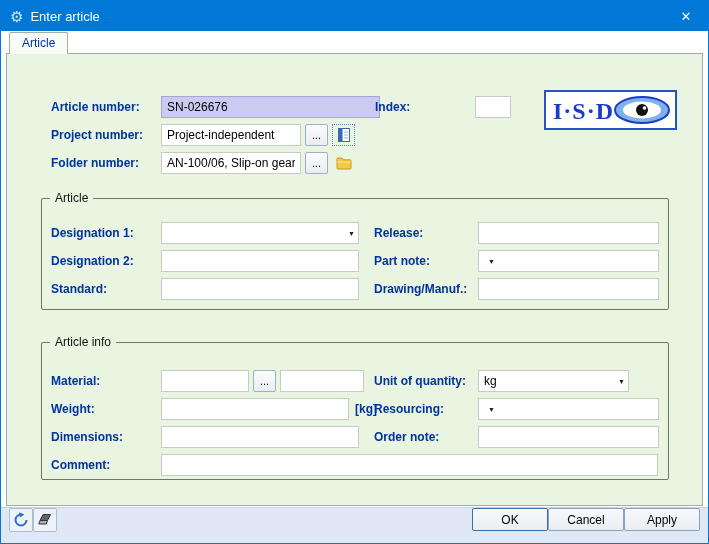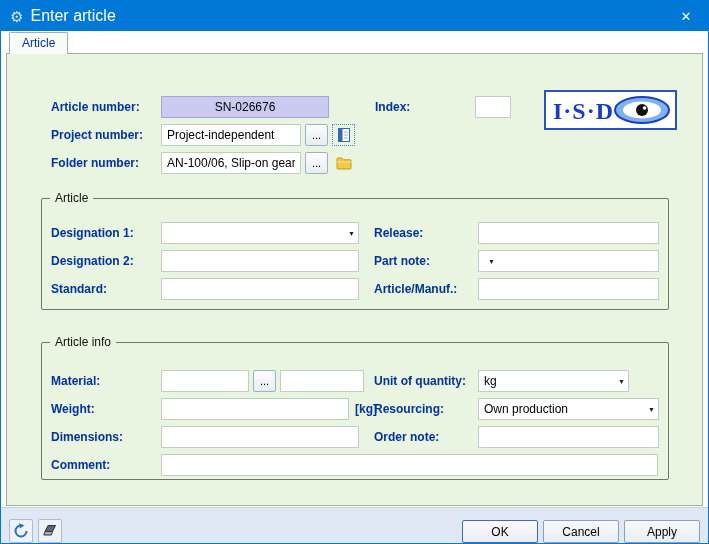--- a/index.html
+++ b/index.html
@@ -4,21 +4,21 @@
 <style>
   * { box-sizing: border-box; margin: 0; padding: 0; }
   body { font-family: "Liberation Sans", sans-serif; background: #f0f0f0; }
   .dialog { position: relative; width: 709px; height: 544px; background: #fff;
             border: 1px solid #0078d7; display: flex; flex-direction: column; font-size: 12px; }
 
   
   .titlebar { flex: 0 0 30px; background: #0078d7; color: #fff; display: flex;
               align-items: center; padding-left: 9px; gap: 7px; }
   .titlebar .gear { font-size: 15px; color: #cfe6fb; line-height: 1; }
-  .titlebar .title { font-size: 16px; }
+  .titlebar .title { font-size: 13px; }
   .close-btn { margin-left: auto; width: 44px; height: 30px; display: flex; align-items: center;
                justify-content: center; color: #fff; font-size: 13px; cursor: default; }
 
   
   .tabstrip { flex: 0 0 22px; background: #fff; position: relative; z-index: 3; padding-left: 8px; }
   .tab { display: inline-block; position: relative; top: 1px; height: 22px; line-height: 20px;
          padding: 0 12px; background: #f8fcf6; border: 1px solid #a0b0a0; border-bottom: none;
          color: #0033a0; border-radius: 2px 2px 0 0; }
 
   
@@ -45,21 +45,21 @@
   .rowbtn.dotted { outline: 1px dotted #4a86d8; outline-offset: -1px; }
 
   .grp { position: absolute; border: 1px solid #6a786a; border-radius: 2px; }
   .legend { position: absolute; top: -8px; left: 8px; background: #e9f5e0; padding: 0 5px;
             font-size: 12px; color: #111; line-height: 14px; }
 
   .logo { position: absolute; width: 133px; height: 40px; }
 
   
   .footer { flex: 0 0 36px; background: #dfe8f4; border-top: 1px solid #c5d3e8; display: flex;
-            align-items: flex-end; padding: 0 8px; gap: 5px; }
+            align-items: flex-start; padding: 0 8px; }
   .tool { width: 24px; height: 24px; border: 1px solid #aebdd2; background: #eef3fa; border-radius: 2px;
           display: flex; align-items: center; justify-content: center; }
   .btn { width: 76px; height: 23px; border: 1px solid #8ba0bc; border-radius: 2px;
          background: linear-gradient(#f8f9fb, #e9edf3); font-family: inherit; font-size: 12px; color: #000; }
   .btn.default { border-color: #3a6ea5; }
   .icn { display: flex; align-items: center; }
 </style>
 </head>
 <body>
 
@@ -71,21 +71,21 @@
     <span class="close-btn">✕</span>
   </div>
 
   <div class="tabstrip">
     <div class="tab">Article</div>
   </div>
 
   <div class="panel">
 
     <span class="lbl" style="left:44px;top:46px">Article number:</span>
-    <input class="fld lav" style="left: 154px; top: 42px; width: 168px; text-align: center;" value="SN-026676">
+    <input class="fld lav" style="left: 154px; top: 42px; width: 219px;" value="SN-026676">
     <span class="lbl" style="left:368px;top:46px">Index:</span>
     <input class="fld" style="left: 468px; top: 42px; width: 36px;" value="">
 
     <div class="logo" style="left:537px;top:36px">
       <svg viewBox="0 0 133 40" width="133" height="40">
         <rect x="1" y="1" width="131" height="38" fill="#ffffff" stroke="#2a52c0" stroke-width="2"></rect>
         <text x="9" y="29" font-size="24" font-weight="bold" letter-spacing="1" font-family="Liberation Serif, serif" fill="#1a3cc8">I·S·D</text>
         <ellipse cx="98" cy="20" rx="27" ry="13" fill="#7fb2e8" stroke="#1a3cc8" stroke-width="2"></ellipse>
         <ellipse cx="98" cy="20" rx="19" ry="8.5" fill="#ffffff"></ellipse>
         <circle cx="98" cy="20" r="6" fill="#111111"></circle>
@@ -134,21 +134,21 @@
 
     <span class="lbl" style="left:44px;top:200px">Designation 2:</span>
     <input class="fld" style="left: 154px; top: 196px; width: 198px;" value="">
     <span class="lbl" style="left:367px;top:200px">Part note:</span>
     <div class="combo" style="left:471px;top:196px;width:181px">
       <span class="arr">▼</span>
     </div>
 
     <span class="lbl" style="left:44px;top:228px">Standard:</span>
     <input class="fld" style="left: 154px; top: 224px; width: 198px;" value="">
-    <span class="lbl" style="left:367px;top:228px">Article/Manuf.:</span>
+    <span class="lbl" style="left:367px;top:228px">Drawing/Manuf.:</span>
     <input class="fld" style="left: 471px; top: 224px; width: 181px;" value="">
 
     <div class="grp" style="left:34px;top:288px;width:628px;height:138px">
       <span class="legend">Article info</span>
     </div>
 
     <span class="lbl" style="left:44px;top:320px">Material:</span>
     <input class="fld" style="left: 154px; top: 316px; width: 88px;" value="">
     <button class="browse" style="left:246px;top:316px">...</button>
     <input class="fld" style="left: 273px; top: 316px; width: 84px;" value="">
@@ -156,21 +156,20 @@
     <div class="combo" style="left:471px;top:316px;width:151px">
       <span class="txt">kg</span>
       <span class="arr">▼</span>
     </div>
 
     <span class="lbl" style="left:44px;top:348px">Weight:</span>
     <input class="fld" style="left: 154px; top: 344px; width: 188px;" value="">
     <span class="lbl" style="left:348px;top:348px">[kg]</span>
     <span class="lbl" style="left:367px;top:348px">Resourcing:</span>
     <div class="combo" style="left:471px;top:344px;width:181px">
-      <span class="txt">Own production</span>
       <span class="arr">▼</span>
     </div>
 
     <span class="lbl" style="left:44px;top:376px">Dimensions:</span>
     <input class="fld" style="left: 154px; top: 372px; width: 198px;" value="">
     <span class="lbl" style="left:367px;top:376px">Order note:</span>
     <input class="fld" style="left: 471px; top: 372px; width: 181px;" value="">
 
     <span class="lbl" style="left:44px;top:404px">Comment:</span>
     <input class="fld" style="left: 154px; top: 400px; width: 497px;" value="">

